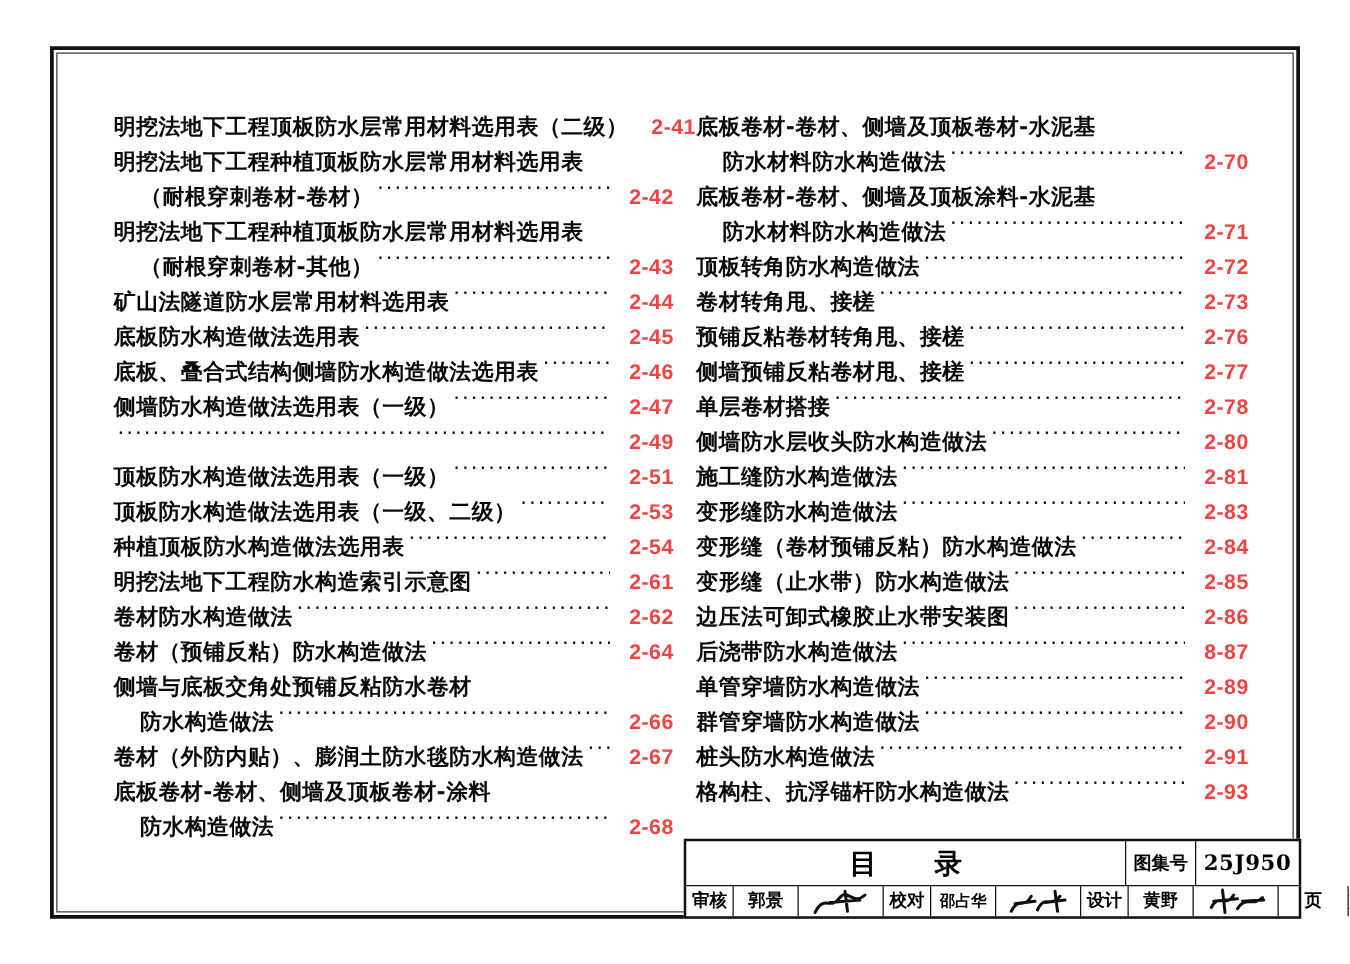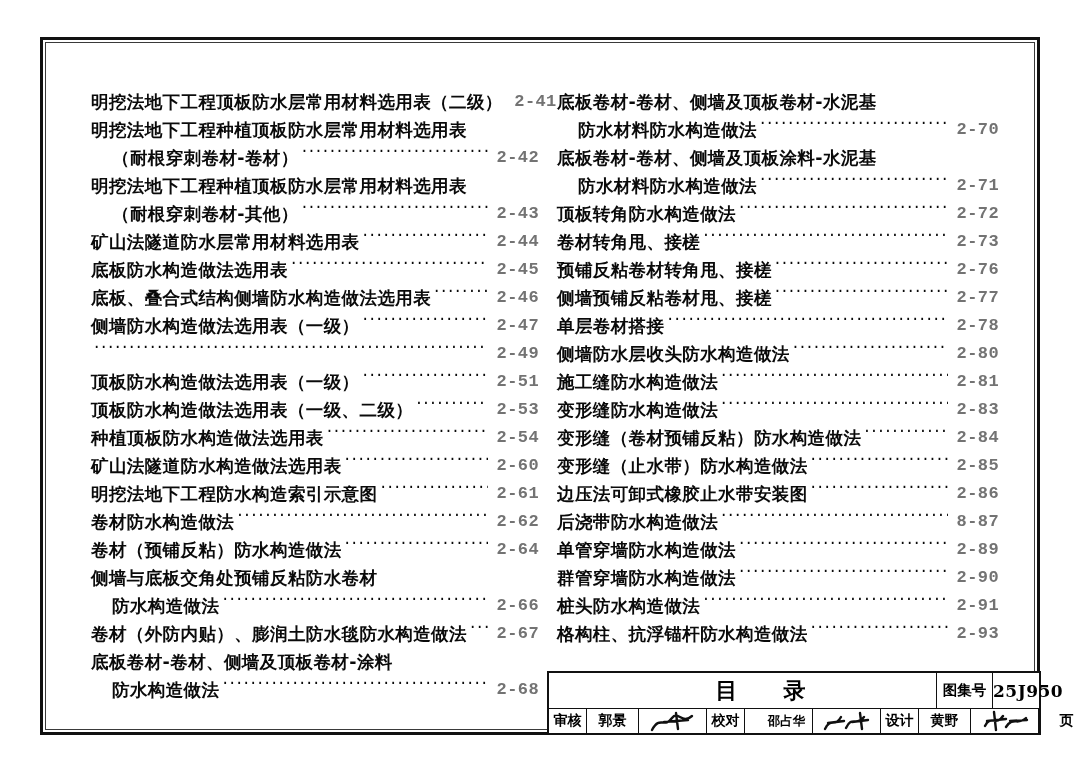--- a/index.html
+++ b/index.html
@@ -93,24 +93,24 @@
     font-size: 17px;
     letter-spacing: 1.6px;
     color: #0a0a0a;
     white-space: nowrap;
   }
   .toc-leader.blank::before { content: ""; }
   .toc-page {
     flex: 0 0 auto;
     width: 46px;
     text-align: right;
-    font-family: Liberation Mono, monospace;
+    font-family: Liberation Sans, sans-serif;
     font-size: 17px;
     font-weight: 600;
-    color: #737373;
+    color: #ef4444;
   }
   .toc-page.blank { visibility: hidden; }
 
   
   #title-block {
     position: absolute;
     left: 504px;
     top: 631px;
     width: 494px;
     height: 64px;
@@ -138,21 +138,20 @@
     display: flex;
     align-items: center;
     justify-content: center;
     border-right: 1.5px solid #111111;
     box-sizing: border-box;
     font-size: 22px;
     font-weight: 700;
     letter-spacing: 12px;
     text-indent: 12px;
     font-family: "DejaVu Sans", "Liberation Sans", sans-serif;
-    margin-left: 36px;
   }
   .tb-atlas-label {
     flex: 0 0 56px;
     display: flex;
     align-items: center;
     justify-content: center;
     border-right: 1.5px solid #111111;
     box-sizing: border-box;
     font-size: 14.5px;
     font-weight: 600;
@@ -280,27 +279,20 @@
             <span class="toc-title">顶板防水构造做法选用表（一级、二级）</span>
             <span class="toc-leader"></span>
             <span class="toc-page">2-53</span>
           </div>
         </div>
         <div class="toc-entry">
           <div class="toc-line">
             <span class="toc-title">种植顶板防水构造做法选用表</span>
             <span class="toc-leader"></span>
             <span class="toc-page">2-54</span>
-          </div>
-        </div>
-        <div class="toc-entry">
-          <div class="toc-line">
-            <span class="toc-title">矿山法隧道防水构造做法选用表</span>
-            <span class="toc-leader"></span>
-            <span class="toc-page">2-60</span>
           </div>
         </div>
         <div class="toc-entry">
           <div class="toc-line">
             <span class="toc-title">明挖法地下工程防水构造索引示意图</span>
             <span class="toc-leader"></span>
             <span class="toc-page">2-61</span>
           </div>
         </div>
         <div class="toc-entry">
@@ -497,21 +489,21 @@
     </div>
     <div class="tb-lower" id="tb-lower">
         <div class="tb-cell tb-role">审核</div>
         <div class="tb-cell tb-name">郭景</div>
         <div class="tb-cell tb-sign">
           <svg width="58" height="24" viewBox="0 0 50 24" aria-hidden="true">
             <path d="M4,21 C12,6 16,20 24,9 C30,1 34,16 44,7 M16,13 L40,11 M28,4 L30,20" fill="none" stroke="#101010" stroke-width="2.4" stroke-linecap="round" stroke-linejoin="round"></path>
           </svg>
         </div>
         <div class="tb-cell tb-role">校对</div>
-        <div class="tb-cell tb-name" style="font-size: 12.5px; margin-left: 16px;">邵占华</div>
+        <div class="tb-cell tb-name" style="font-size: 12.5px;">邵占华</div>
         <div class="tb-cell tb-sign">
           <svg width="58" height="24" viewBox="0 0 50 24" aria-hidden="true">
             <path d="M3,20 C9,8 13,19 19,8 M6,14 L22,12 M24,19 C30,6 34,18 42,8 M30,13 L46,11 M38,4 L40,20" fill="none" stroke="#101010" stroke-width="2.4" stroke-linecap="round" stroke-linejoin="round"></path>
           </svg>
         </div>
         <div class="tb-cell tb-role">设计</div>
         <div class="tb-cell tb-name">黄野</div>
         <div class="tb-cell tb-sign">
           <svg width="58" height="24" viewBox="0 0 50 24" aria-hidden="true">
             <path d="M5,17 C11,5 16,18 23,7 M7,12 L26,10 M14,3 L16,21 M26,18 C33,7 38,17 46,9 M30,12 L47,11" fill="none" stroke="#101010" stroke-width="2.4" stroke-linecap="round" stroke-linejoin="round"></path>

